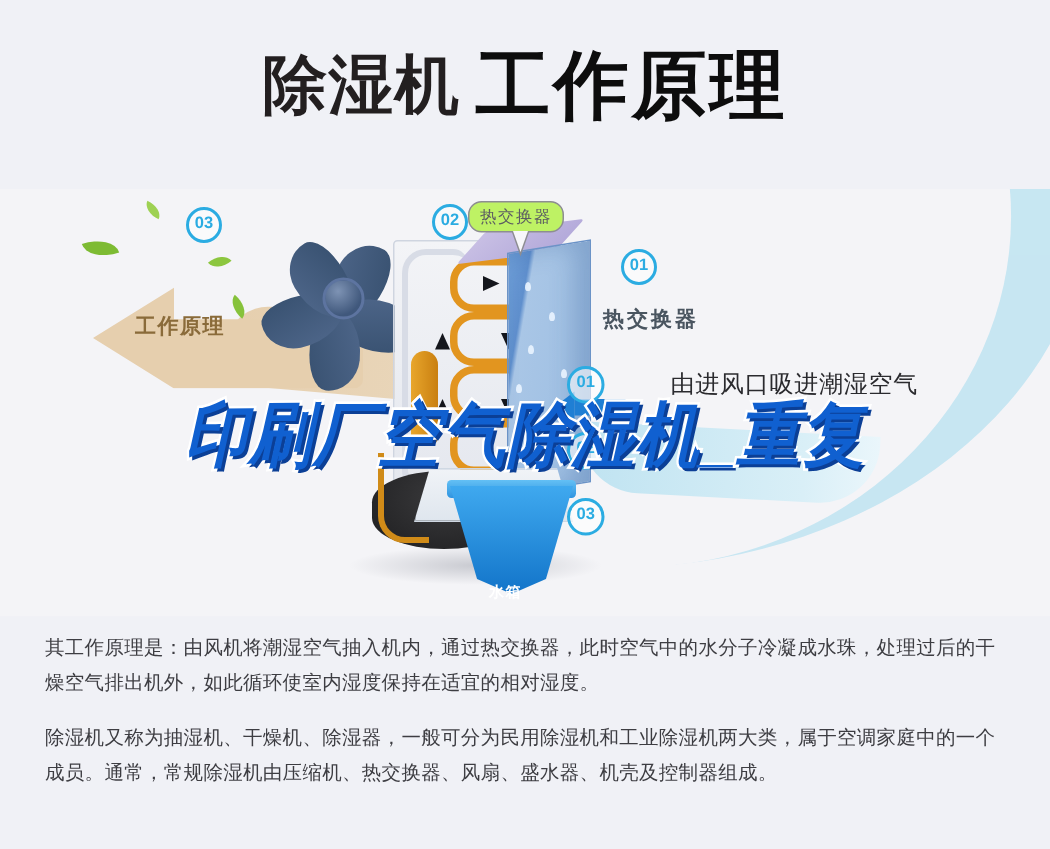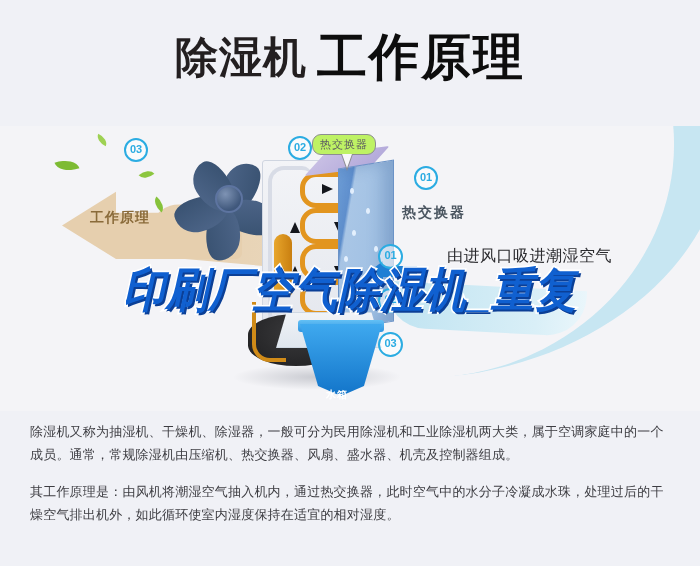--- a/index.html
+++ b/index.html
@@ -424,15 +424,15 @@
     </div>
     <div class="legend-row">
       <div class="legend-badge">03</div>
     </div>
   </div>
 </div>
 
 <div class="watermark">印刷厂空气除湿机_重复</div>
 
 <div class="copy">
+  <p>其工作原理是：由风机将潮湿空气抽入机内，通过热交换器，此时空气中的水分子冷凝成水珠，处理过后的干燥空气排出机外，如此循环使室内湿度保持在适宜的相对湿度。</p>
   <p>除湿机又称为抽湿机、干燥机、除湿器，一般可分为民用除湿机和工业除湿机两大类，属于空调家庭中的一个成员。通常，常规除湿机由压缩机、热交换器、风扇、盛水器、机壳及控制器组成。</p>
-  <p>其工作原理是：由风机将潮湿空气抽入机内，通过热交换器，此时空气中的水分子冷凝成水珠，处理过后的干燥空气排出机外，如此循环使室内湿度保持在适宜的相对湿度。</p>
 </div>
 
 </body></html>

